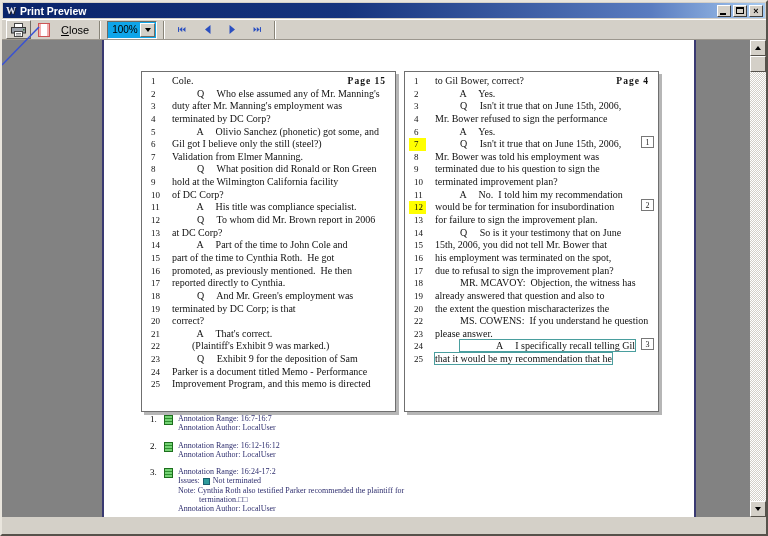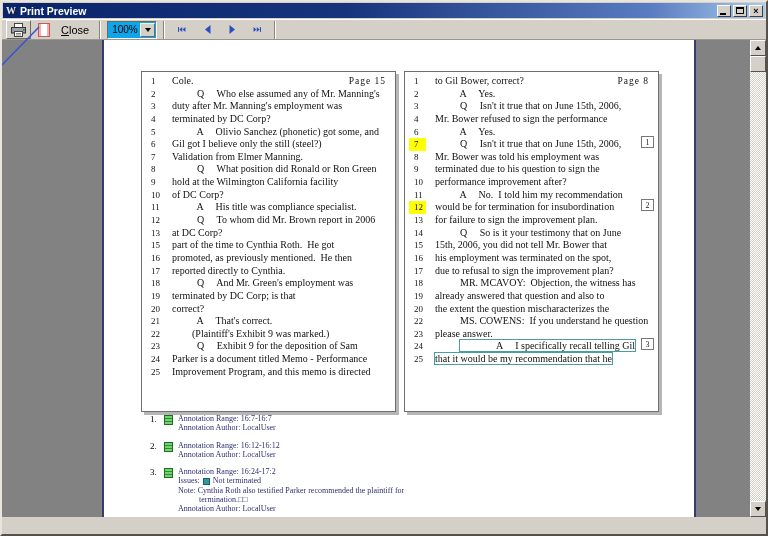--- a/index.html
+++ b/index.html
@@ -42,21 +42,21 @@
 
   
   .main{position:relative;height:477px;background:#828282;overflow:hidden;}
   .paper{position:absolute;left:100px;top:0;bottom:0;width:594px;background:#fff;
     border-left:2px solid #3a3a72;border-right:2px solid #3a3a72;}
 
   .page{position:absolute;top:31px;width:255px;height:341px;background:#fff;
     border:1px solid #6f6f6f;box-shadow:3px 3px 0 #b6b6b6;font-family:"Liberation Serif",serif;}
   .page-15{left:37px;}
   .page-16{left:300px;}
-  .page-header{position:absolute;top:4px;right:9px;font-size:9.5px;letter-spacing:1px;color:#111;}
+  .page-header{position:absolute;top:4px;right:9px;font-size:9.5px;letter-spacing:1px;color:#111;font-weight:bold;}
   .lines{position:absolute;top:1px;left:0;right:0;}
   .row{position:relative;height:12.65px;line-height:12.65px;white-space:pre;}
   .num{display:inline-block;margin-left:4px;width:17px;padding-left:5px;font-size:9px;color:#111;}
   .num.hl{background:#ffff00;}
   .txt{font-size:10px;color:#111;margin-left:9px;}
   .pad{font-size:10px;}
   .pad+ .txt{margin-left:0;padding-left:36px;}
   .boxed{outline:1px solid #4a9e9e;}
   .marker{position:absolute;right:4px;top:0;width:13px;height:11.5px;border:1px solid #777;
     background:#fff;font-size:8px;line-height:11px;text-align:center;color:#222;}
@@ -178,46 +178,47 @@
             <div class="row"><span class="num">4</span><span class="txt">terminated by DC Corp?</span></div>
             <div class="row"><span class="num">5</span><span class="txt">          A     Olivio Sanchez (phonetic) got some, and</span></div>
             <div class="row"><span class="num">6</span><span class="txt">Gil got I believe only the still (steel?)</span></div>
             <div class="row"><span class="num">7</span><span class="txt">Validation from Elmer Manning.</span></div>
             <div class="row"><span class="num">8</span><span class="txt">          Q     What position did Ronald or Ron Green</span></div>
             <div class="row"><span class="num">9</span><span class="txt">hold at the Wilmington California facility</span></div>
             <div class="row"><span class="num">10</span><span class="txt">of DC Corp?</span></div>
             <div class="row"><span class="num">11</span><span class="txt">          A     His title was compliance specialist.</span></div>
             <div class="row"><span class="num">12</span><span class="txt">          Q     To whom did Mr. Brown report in 2006</span></div>
             <div class="row"><span class="num">13</span><span class="txt">at DC Corp?</span></div>
+            <div class="row"><span class="num">14</span><span class="txt">          A     Part of the time to John Cole and</span></div>
             <div class="row"><span class="num">15</span><span class="txt">part of the time to Cynthia Roth.  He got</span></div>
             <div class="row"><span class="num">16</span><span class="txt">promoted, as previously mentioned.  He then</span></div>
             <div class="row"><span class="num">17</span><span class="txt">reported directly to Cynthia.</span></div>
             <div class="row"><span class="num">18</span><span class="txt">          Q     And Mr. Green's employment was</span></div>
             <div class="row"><span class="num">19</span><span class="txt">terminated by DC Corp; is that</span></div>
             <div class="row"><span class="num">20</span><span class="txt">correct?</span></div>
             <div class="row"><span class="num">21</span><span class="txt">          A     That's correct.</span></div>
             <div class="row"><span class="num">22</span><span class="txt">        (Plaintiff's Exhibit 9 was marked.)</span></div>
             <div class="row"><span class="num">23</span><span class="txt">          Q     Exhibit 9 for the deposition of Sam</span></div>
             <div class="row"><span class="num">24</span><span class="txt">Parker is a document titled Memo - Performance</span></div>
             <div class="row"><span class="num">25</span><span class="txt">Improvement Program, and this memo is directed</span></div>
           </div>
       </div>
 
       <div class="page page-16">
-        <div class="page-header">Page 8</div>
+        <div class="page-header">Page 4</div>
         <div class="lines">
             <div class="row"><span class="num">1</span><span class="txt">to Gil Bower, correct?</span></div>
             <div class="row"><span class="num">2</span><span class="txt">          A     Yes.</span></div>
             <div class="row"><span class="num">3</span><span class="txt">          Q     Isn't it true that on June 15th, 2006,</span></div>
             <div class="row"><span class="num">4</span><span class="txt">Mr. Bower refused to sign the performance</span></div>
             <div class="row"><span class="num">6</span><span class="txt">          A     Yes.</span></div>
             <div class="row"><span class="num hl">7</span><span class="txt">          Q     Isn't it true that on June 15th, 2006,</span><span class="marker">1</span></div>
             <div class="row"><span class="num">8</span><span class="txt">Mr. Bower was told his employment was</span></div>
             <div class="row"><span class="num">9</span><span class="txt">terminated due to his question to sign the</span></div>
-            <div class="row"><span class="num">10</span><span class="txt">performance improvement after?</span></div>
+            <div class="row"><span class="num">10</span><span class="txt">terminated improvement plan?</span></div>
             <div class="row"><span class="num">11</span><span class="txt">          A     No.  I told him my recommendation</span></div>
             <div class="row"><span class="num hl">12</span><span class="txt">would be for termination for insubordination</span><span class="marker">2</span></div>
             <div class="row"><span class="num">13</span><span class="txt">for failure to sign the improvement plan.</span></div>
             <div class="row"><span class="num">14</span><span class="txt">          Q     So is it your testimony that on June</span></div>
             <div class="row"><span class="num">15</span><span class="txt">15th, 2006, you did not tell Mr. Bower that</span></div>
             <div class="row"><span class="num">16</span><span class="txt">his employment was terminated on the spot,</span></div>
             <div class="row"><span class="num">17</span><span class="txt">due to refusal to sign the improvement plan?</span></div>
             <div class="row"><span class="num">18</span><span class="txt">          MR. MCAVOY:  Objection, the witness has</span></div>
             <div class="row"><span class="num">19</span><span class="txt">already answered that question and also to</span></div>
             <div class="row"><span class="num">20</span><span class="txt">the extent the question mischaracterizes the</span></div>

